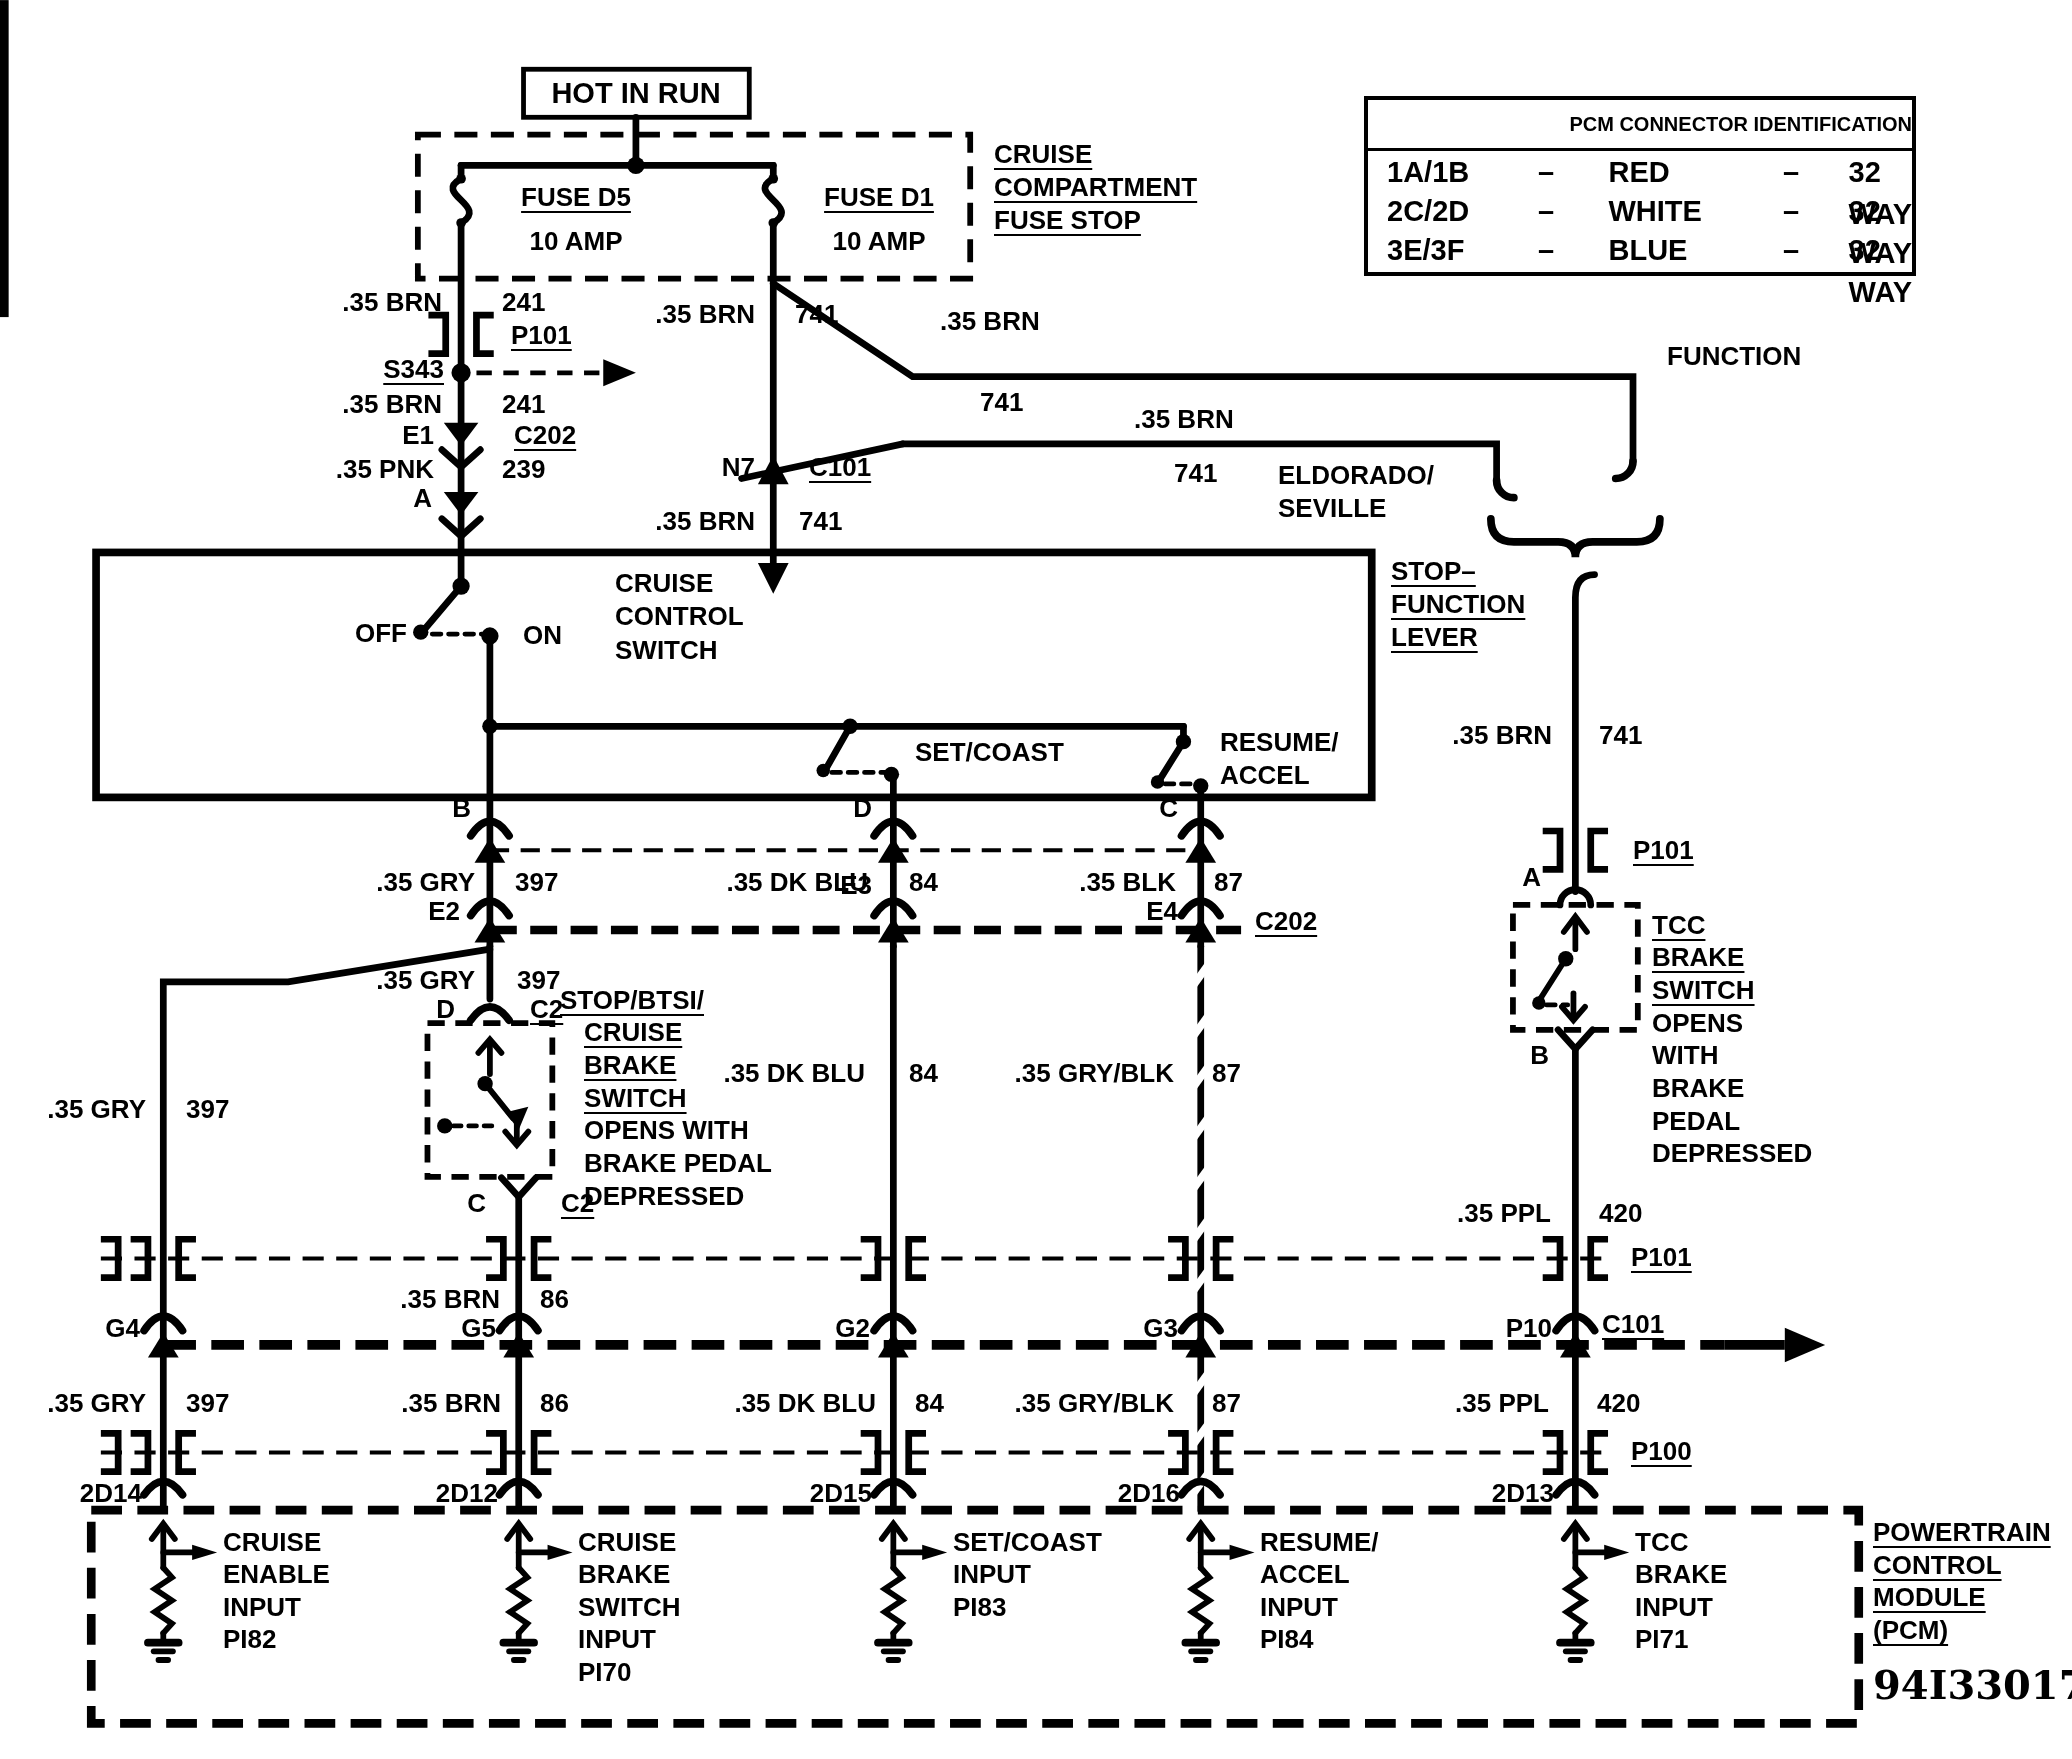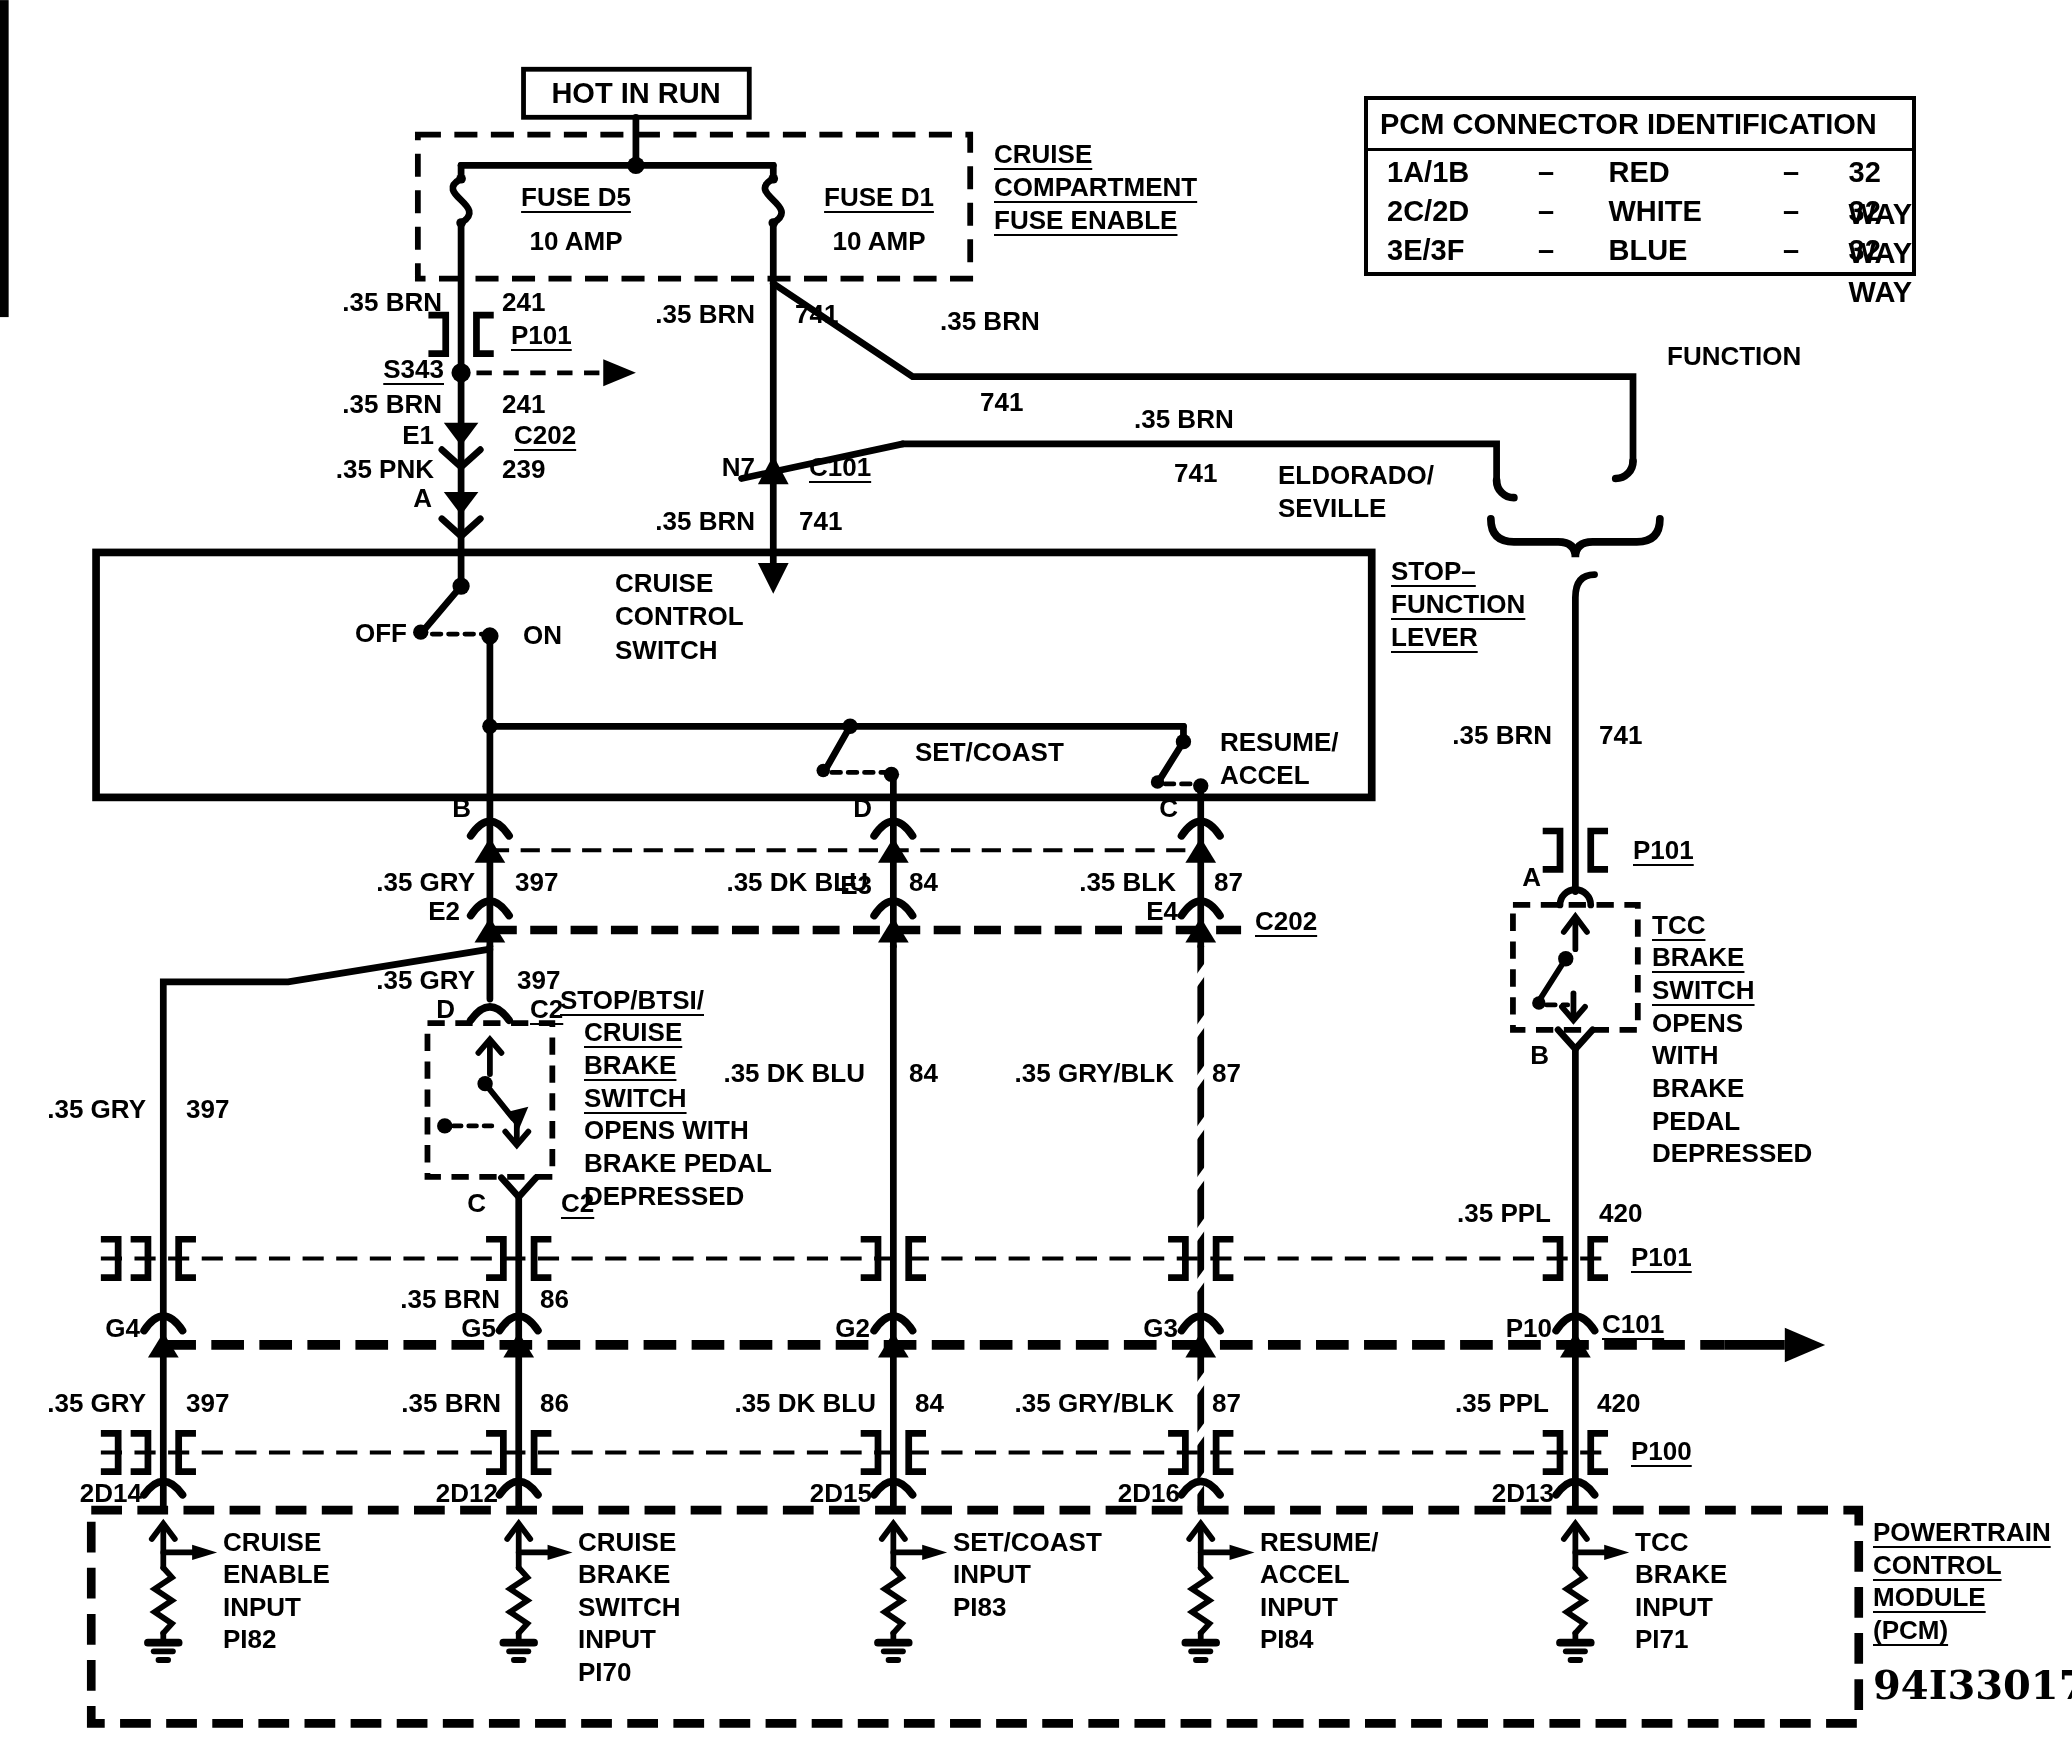--- a/index.html
+++ b/index.html
@@ -7,21 +7,21 @@
          font-family:"Liberation Sans",sans-serif;color:#000;}
   svg{position:absolute;left:0;top:0;}
   .lb{position:absolute;white-space:nowrap;font-size:26px;font-weight:bold;line-height:29px;color:#000;}
   .ra{transform:translateX(-100%);}
   .ca{transform:translateX(-50%);}
   .u{text-decoration:underline;text-underline-offset:4.8px;}
   .serif{font-family:"DejaVu Serif","Liberation Serif",serif;font-size:40px;font-weight:bold;}
   .big{font-size:29px;}
   
   .pcmtable{position:absolute;left:1364px;top:96px;width:552px;height:180px;border:4.8px solid #000;box-sizing:border-box;}
-  .pt-title{height:48px;line-height:48px;text-align:left;font-size:29px;font-weight:bold;border-bottom:3.8px solid #000;padding-left:12px;}
+  .pt-title{height:48px;line-height:48px;text-align:right;font-size:20px;font-weight:bold;border-bottom:3.8px solid #000;padding-left:12px;}
   .pt-row{display:flex;height:39px;line-height:42px;font-size:29px;font-weight:bold;padding-left:19px;}
   .pt-c1{width:154px;} .pt-d1{width:72px;} .pt-c2{width:178px;} .pt-d2{width:67px;} .pt-c3{flex:1;}
 </style>
 </head>
 <body>
 
 <div class="stage">
 
 <svg width="2072" height="1760" viewBox="0 0 2157 1832">
   <defs>
@@ -228,21 +228,21 @@
   </g>
 </svg>
 
 <div class="lb ca big" style="left:636px;top:79px">HOT IN RUN</div>
 <div class="lb ca u" style="left:576px;top:183px">FUSE D5</div>
 <div class="lb ca" style="left:576px;top:227px">10 AMP</div>
 <div class="lb ca u" style="left:879px;top:183px">FUSE D1</div>
 <div class="lb ca" style="left:879px;top:227px">10 AMP</div>
 <div class="lb u" style="left:994px;top:140px">CRUISE</div>
 <div class="lb u" style="left:994px;top:173px">COMPARTMENT</div>
-<div class="lb u" style="left:994px;top:206px">FUSE ENABLE</div>
+<div class="lb u" style="left:994px;top:206px">FUSE STOP</div>
 
 <div class="pcmtable">
   <div class="pt-title">PCM CONNECTOR IDENTIFICATION</div>
   <div class="pt-row">
     <span class="pt-c1">1A/1B</span>
         <span class="pt-d1">–</span>
         <span class="pt-c2">RED</span>
         <span class="pt-d2">–</span>
         <span class="pt-c3">32 WAY</span>
   </div>

